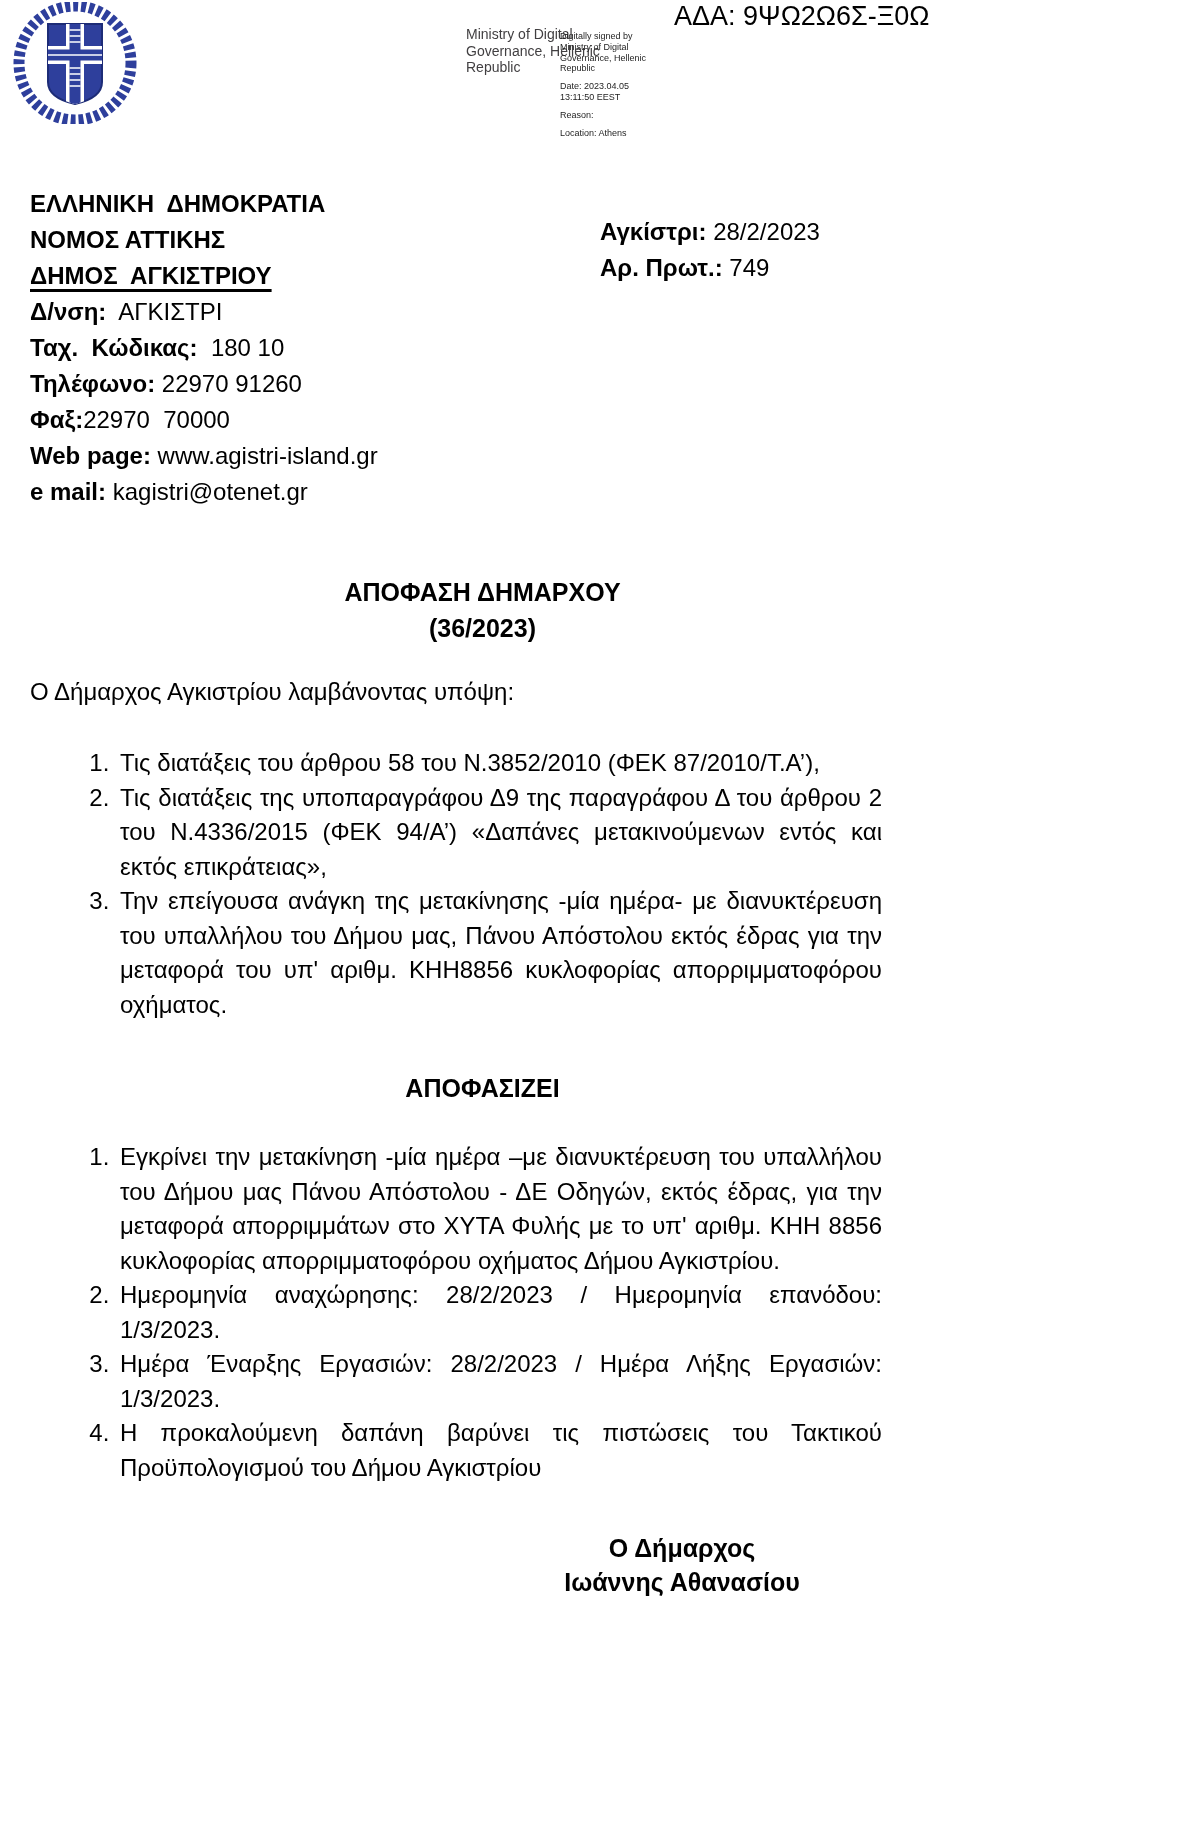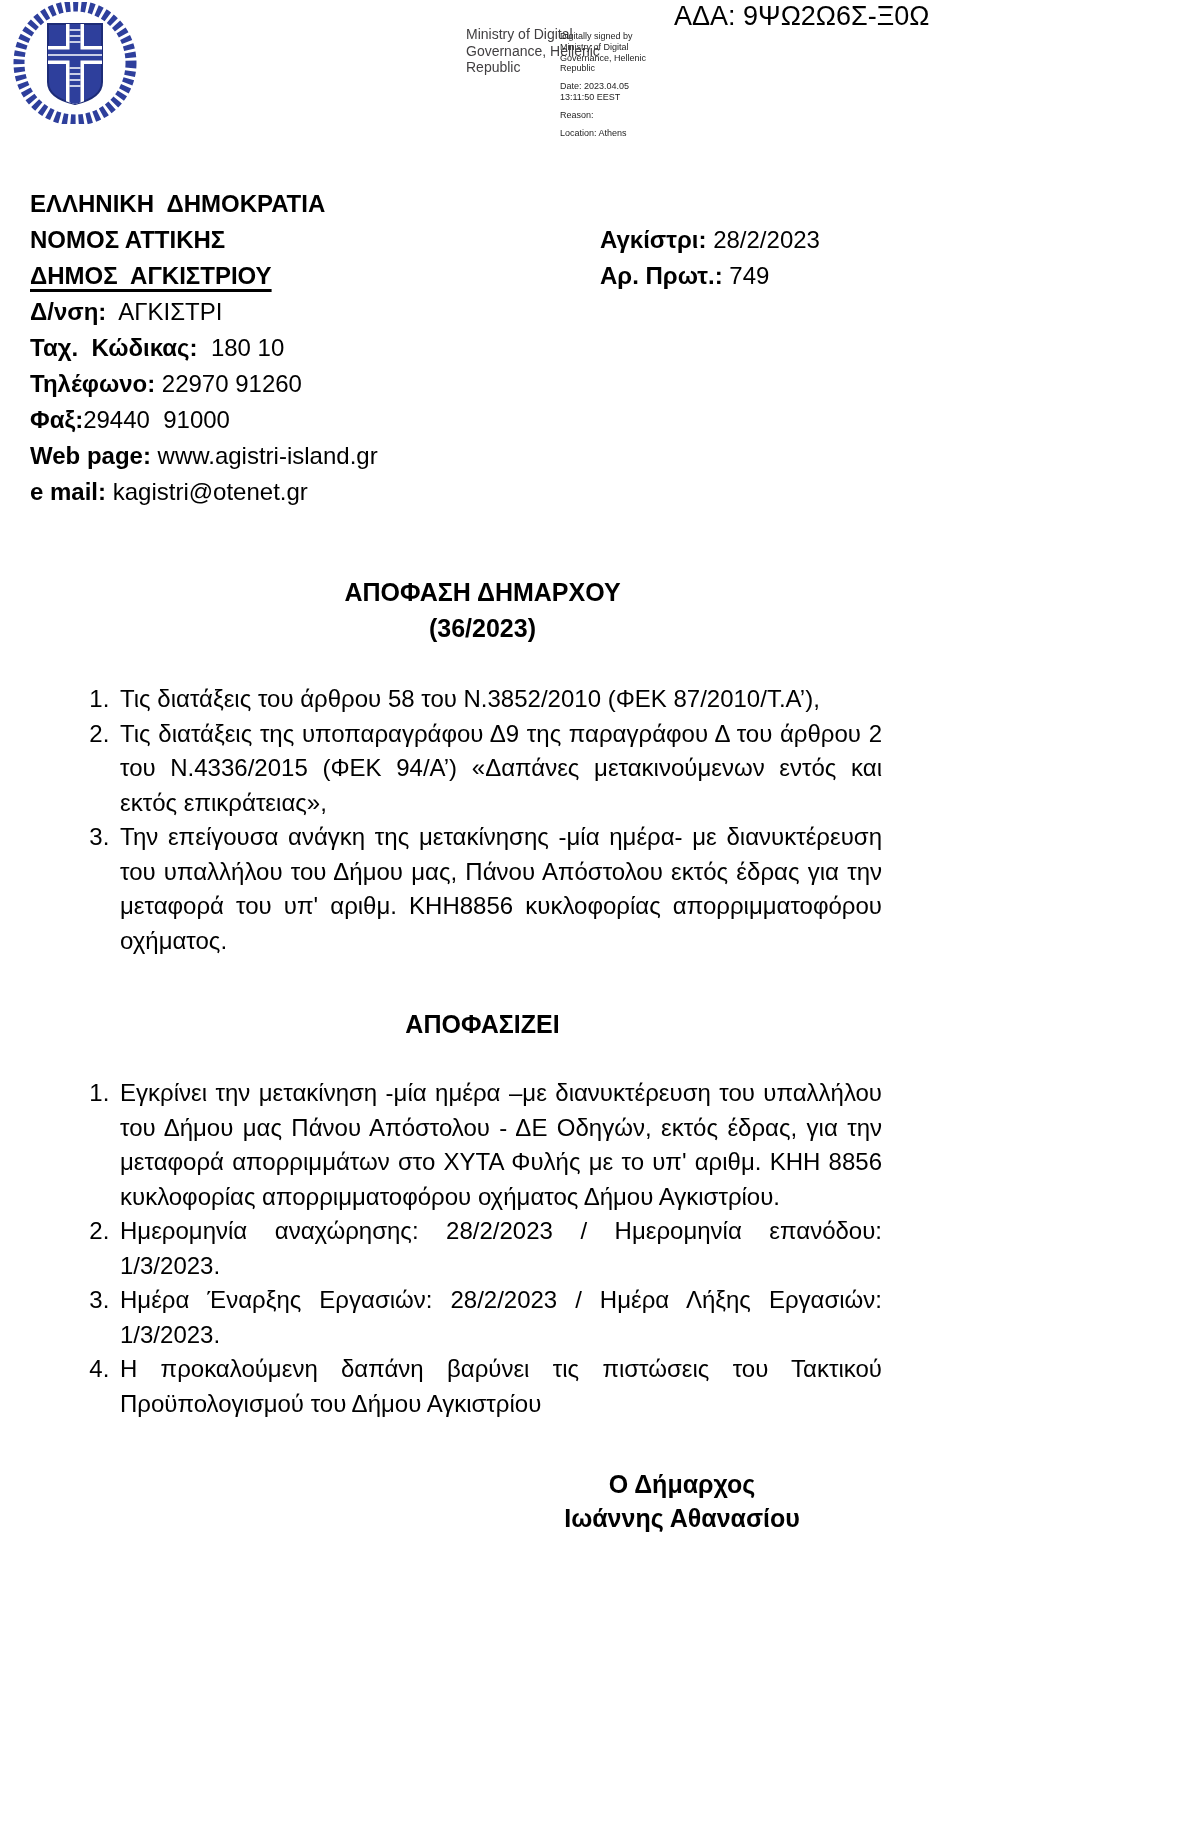--- a/index.html
+++ b/index.html
@@ -24,21 +24,21 @@
   }
   .sig-details p { margin:7px; }
   .ada { position:absolute; left:674px; top:0; font-size:27px; line-height:32px; }
 
   
   .info { position:relative; margin:58px 0 16px 30px; }
   .sender-line { font-size:24px; font-weight:bold; line-height:36px; white-space:pre-wrap; }
   .u { text-decoration:underline; text-decoration-thickness:2.5px; text-underline-offset:5px; }
   .row { font-size:24px; line-height:36px; white-space:pre-wrap; }
   .b { font-weight:bold; }
-  .reference { position:absolute; left:570px; top:36px; }
+  .reference { position:absolute; left:570px; top:28px; }
 
   
   .subject { margin:74px 0 0 30px; font-size:24px; line-height:36px; white-space:pre-wrap; }
 
   
   .center-title { width:905px; margin-left:30px; text-align:center; font-weight:bold; font-size:25px; line-height:36px; }
   .title-block { margin-top:64px; }
   .decides { margin-top:48px; }
 
   .intro { margin:28px 0 0 30px; font-size:24px; line-height:36px; }
@@ -93,36 +93,37 @@
   </div>
 
   <div class="info">
     <div class="sender">
       <div class="sender-line">ΕΛΛΗΝΙΚΗ  ΔΗΜΟΚΡΑΤΙΑ</div>
       <div class="sender-line">ΝΟΜΟΣ ΑΤΤΙΚΗΣ</div>
       <div class="sender-line u">ΔΗΜΟΣ  ΑΓΚΙΣΤΡΙΟΥ</div>
       <div class="row"><span class="b">Δ/νση:</span><span>  ΑΓΚΙΣΤΡΙ</span></div>
       <div class="row"><span class="b">Ταχ.  Κώδικας:</span><span>  180 10</span></div>
       <div class="row"><span class="b">Τηλέφωνο:</span><span> 22970 91260</span></div>
-      <div class="row"><span class="b">Φαξ:</span><span>29440  91000</span></div>
+      <div class="row"><span class="b">Φαξ:</span><span>22970  70000</span></div>
       <div class="row"><span class="b">Web page:</span><span> www.agistri-island.gr</span></div>
       <div class="row"><span class="b">e mail:</span><span> kagistri@otenet.gr</span></div>
     </div>
     <div class="reference">
       <div class="row"><span class="b">Αγκίστρι:</span><span> 28/2/2023</span></div>
       <div class="row"><span class="b">Αρ. Πρωτ.:</span><span> 749</span></div>
     </div>
   </div>
 
 
   <div class="center-title title-block">
     <div>ΑΠΟΦΑΣΗ ΔΗΜΑΡΧΟΥ</div>
     <div>(36/2023)</div>
   </div>
 
+  <p class="intro">Ο Δήμαρχος Αγκιστρίου λαμβάνοντας υπόψη:</p>
 
   <ol class="list">
     <li>Τις διατάξεις του άρθρου 58 του Ν.3852/2010 (ΦΕΚ 87/2010/Τ.Α’),</li>
     <li>Τις διατάξεις της υποπαραγράφου Δ9 της παραγράφου Δ του άρθρου 2 του Ν.4336/2015 (ΦΕΚ 94/Α’) «Δαπάνες μετακινούμενων εντός και εκτός επικράτειας»,</li>
     <li>Την επείγουσα ανάγκη της μετακίνησης -μία ημέρα- με διανυκτέρευση του υπαλλήλου του Δήμου μας, Πάνου Απόστολου εκτός έδρας για την μεταφορά του υπ' αριθμ. ΚΗΗ8856 κυκλοφορίας απορριμματοφόρου οχήματος.</li>
   </ol>
 
   <div class="center-title decides">ΑΠΟΦΑΣΙΖΕΙ</div>
 
   <ol class="list second">

